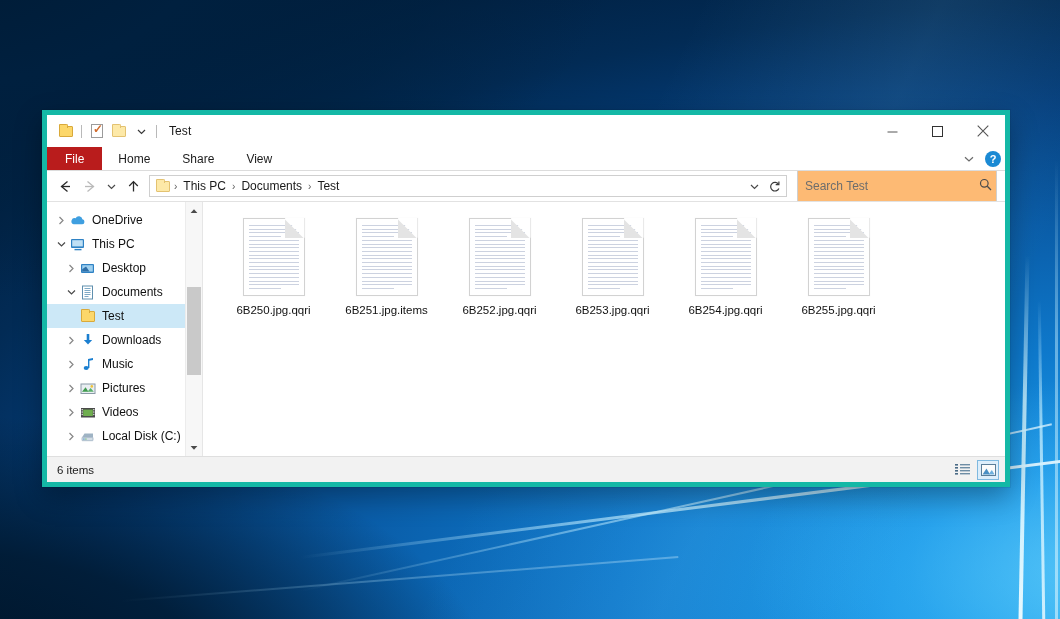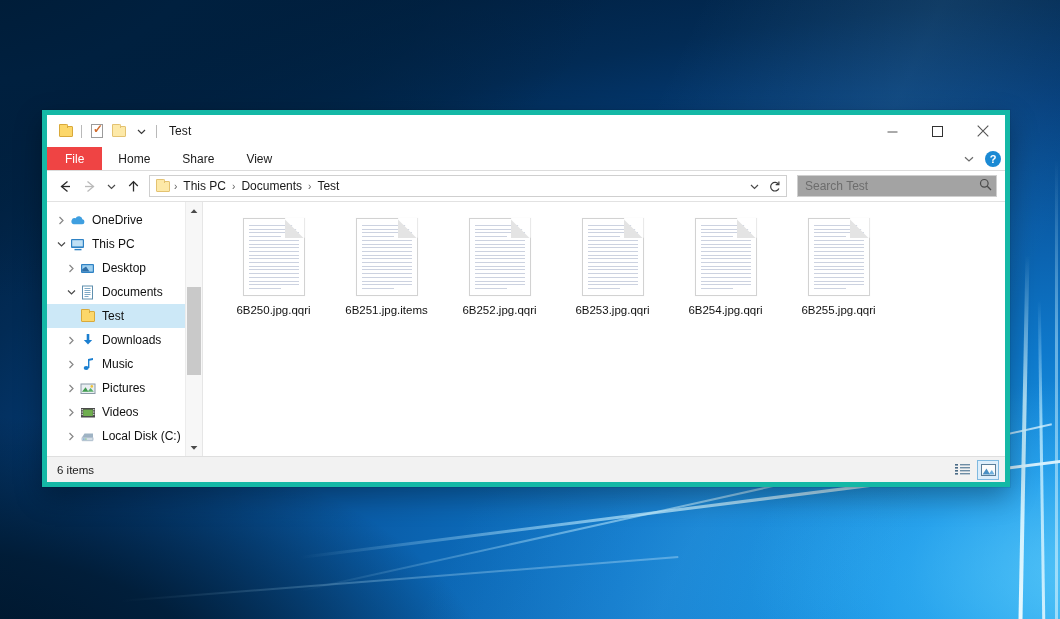--- a/index.html
+++ b/index.html
@@ -142,21 +142,21 @@
     display: flex; align-items: stretch;
     position: relative;
     border-bottom: 1px solid #dcdcdc;
   }
   .tab {
     padding: 0 16px;
     display: flex; align-items: center;
     font-size: 12px; color: #1b1b1b;
   }
   .tab.file {
-    background: #ef4444;
+    background: #b91c1c;
     color: #ffffff;
     padding: 0 18px;
   }
   .ribbon-right {
     position: absolute; right: 4px; top: 0; height: 24px;
     display: flex; align-items: center; gap: 6px;
   }
   .chev-btn { width: 20px; height: 20px; display:flex; align-items:center; justify-content:center; }
   .help-btn {
     width: 16px; height: 16px; border-radius: 50%;
@@ -195,24 +195,24 @@
   .crumb {
     font-size: 12px; color: #1a1a1a;
     padding: 0 5px;
     white-space: nowrap;
   }
   .crumb-sep { color: #5a5a5a; font-size: 10px; padding: 0 1px; }
   .crumb-ic { padding: 0 3px 0 1px; display: flex; align-items: center; }
   .crumb-tail { display: flex; align-items: center; gap: 0; }
 
   .searchbox {
-    width: 200px; height: 22px;
+    width: 200px; height: 33px;
     margin-left: 10px;
     border: 1px solid #cfcfcf;
-    background: #a3a3a3;
+    background: #fdba74;
     display: flex; align-items: center;
     padding: 0 4px 0 7px;
   }
   .searchbox input {
     flex: 1; border: none; outline: none;
     font-family: "Liberation Sans", sans-serif;
     font-size: 12px; color: #1a1a1a;
     background: transparent;
     min-width: 0;
   }

